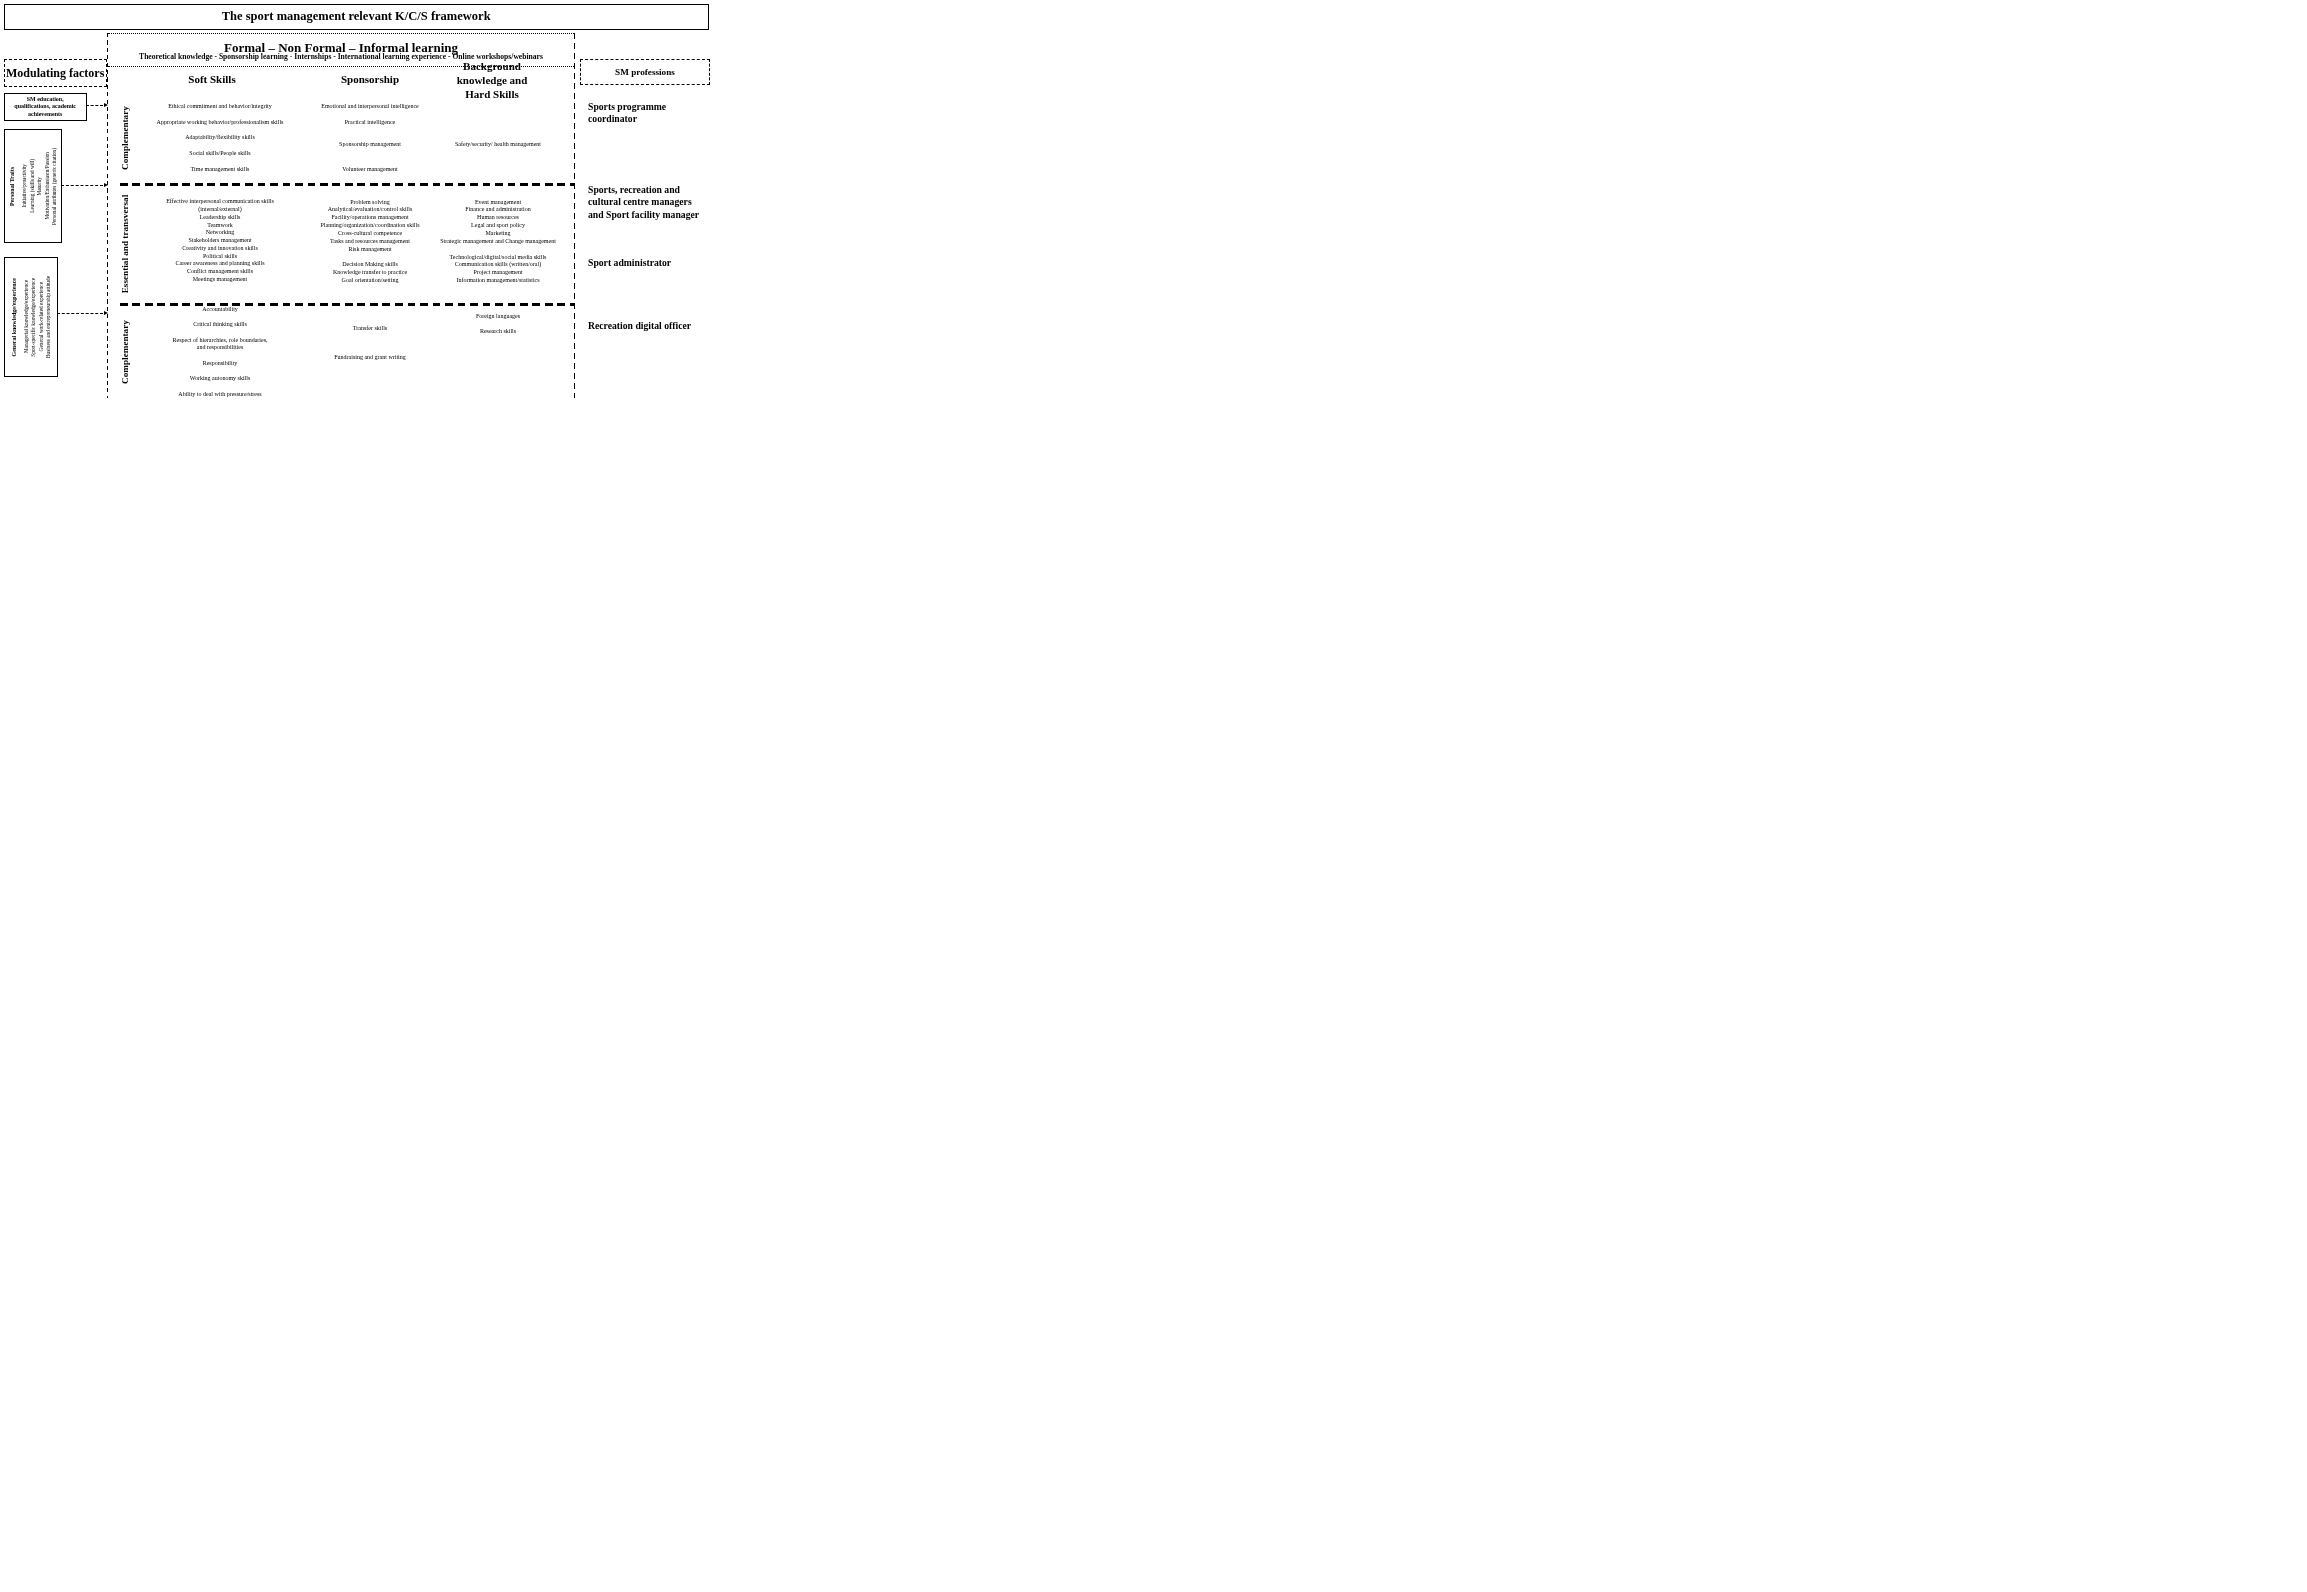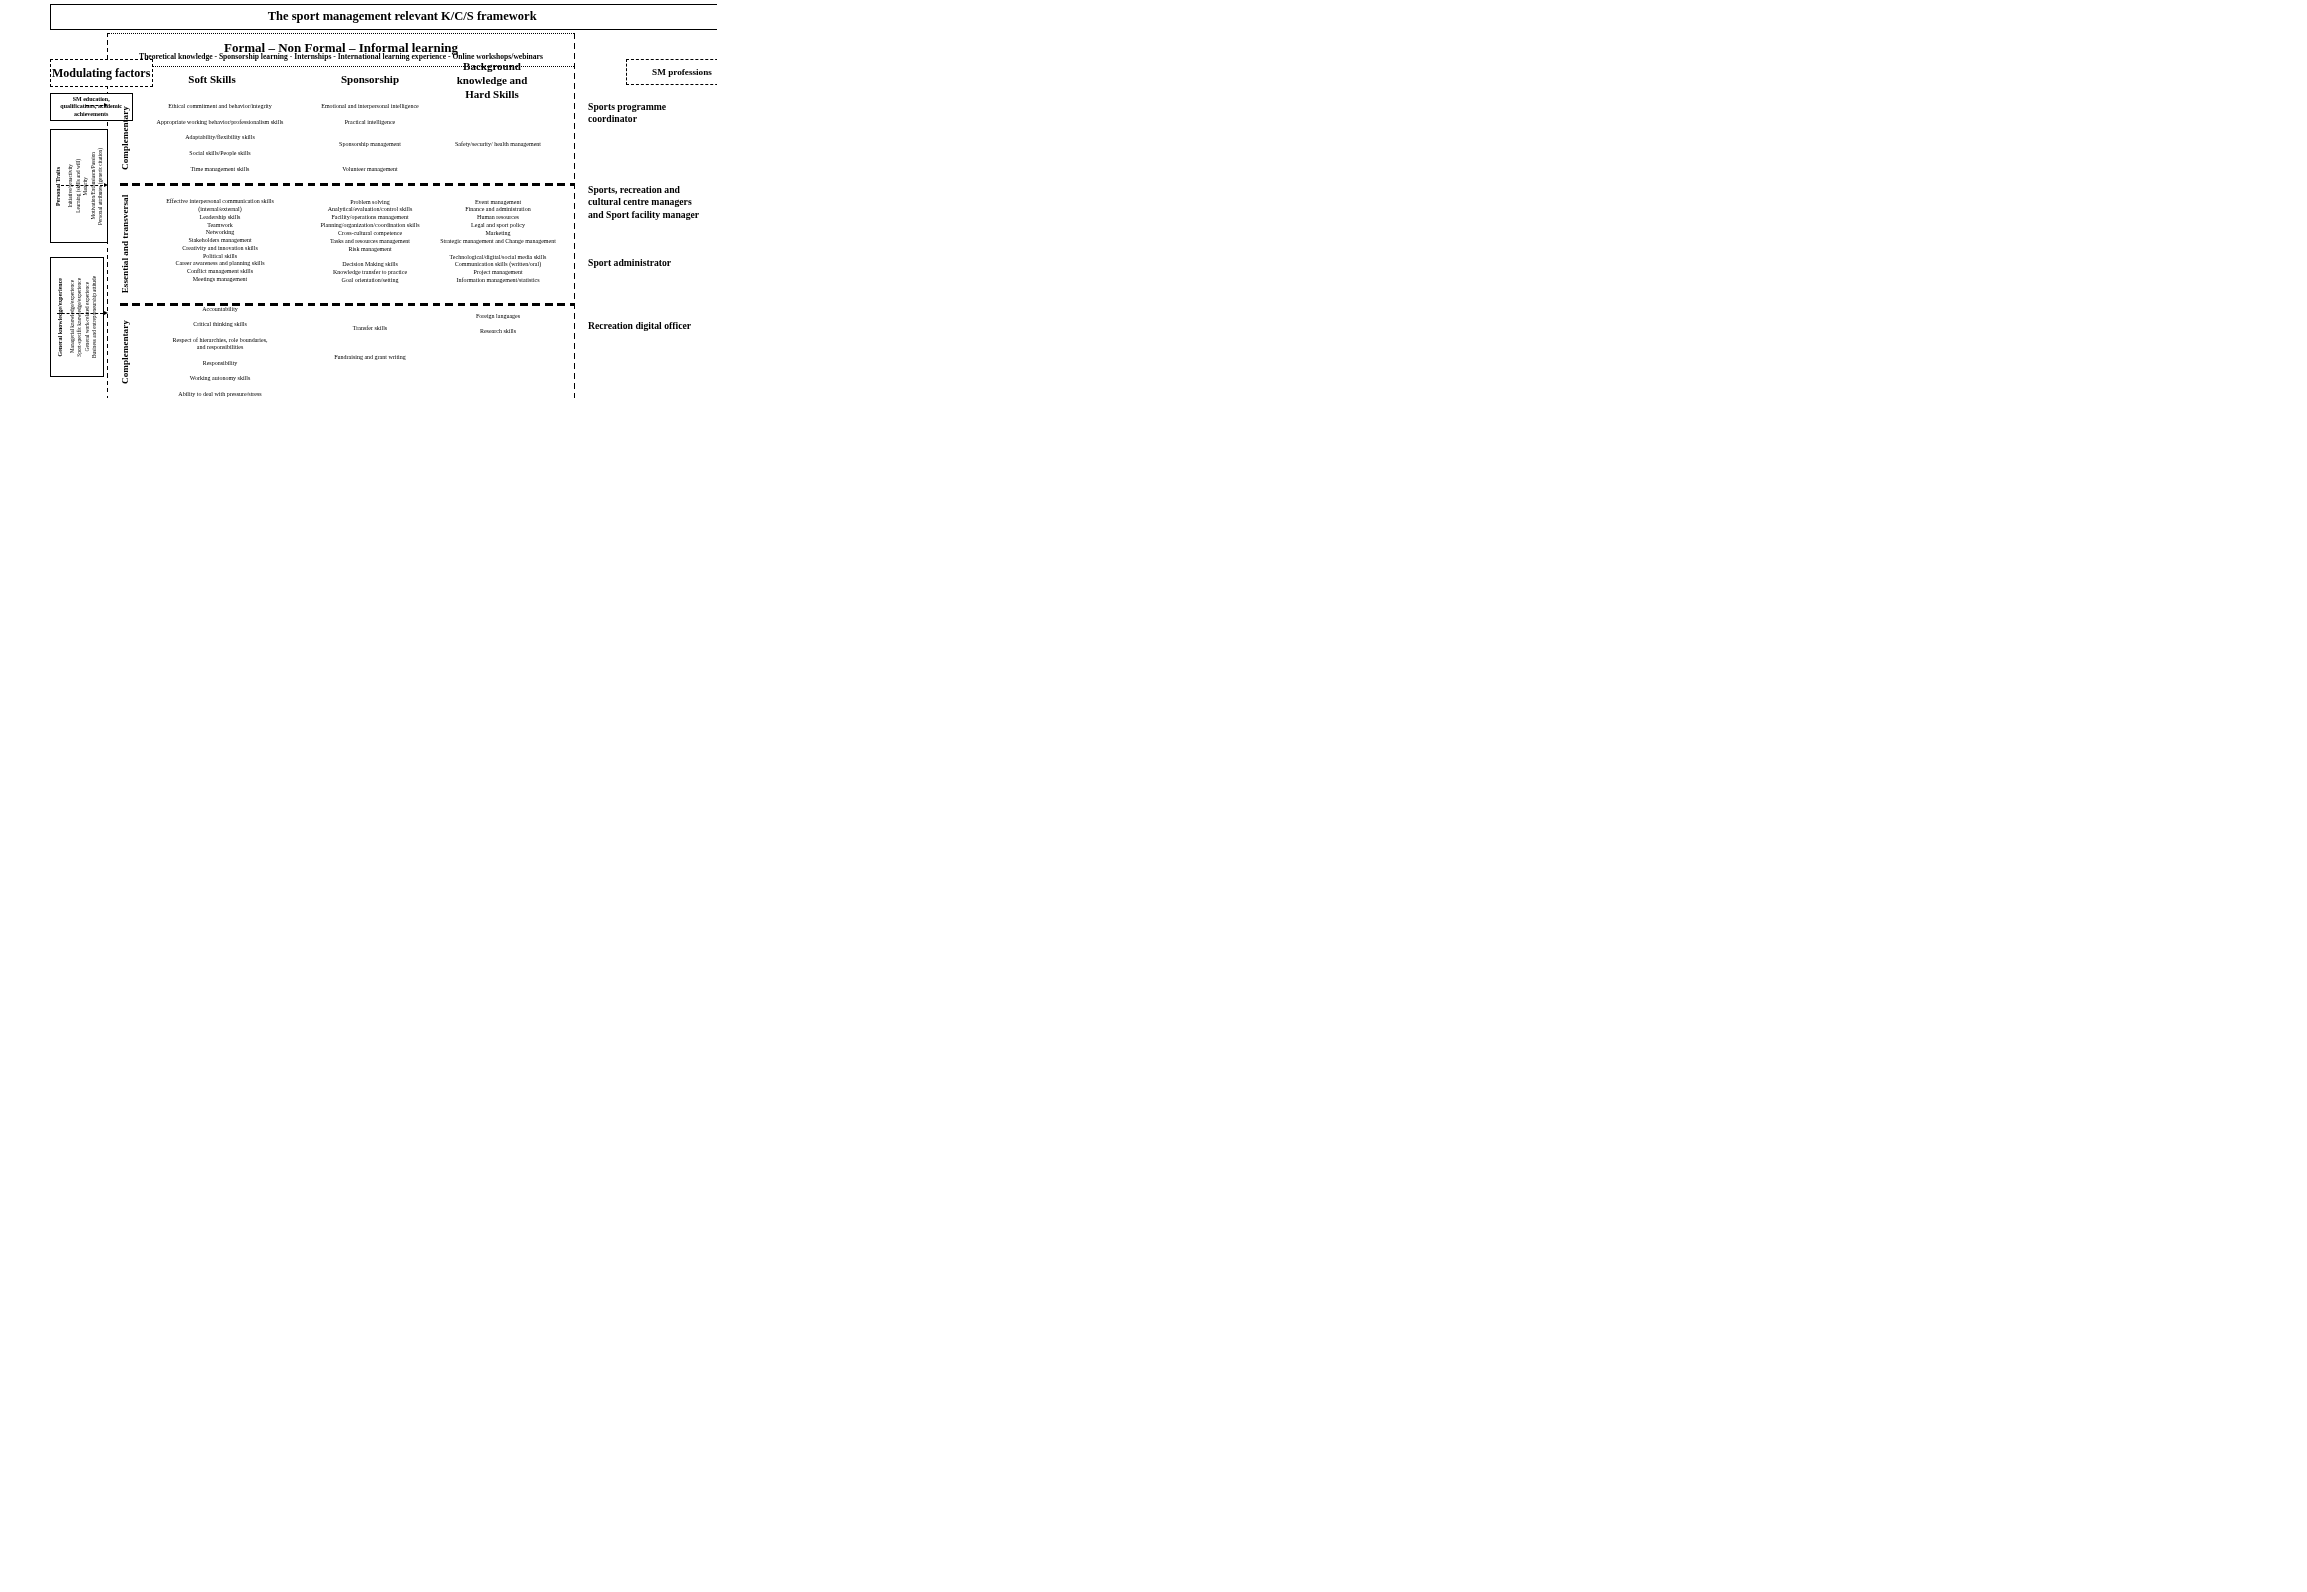--- a/index.html
+++ b/index.html
@@ -1,25 +1,25 @@
 <!DOCTYPE html>
 <html style="font-size:7.4px"><head>
 <meta charset="utf-8">
 <style>
   html,body{margin:0;padding:0;background:#fff;}
   .canvas{
     position:relative;width:717px;height:398px;background:#fff;
     font-family:"Liberation Serif","DejaVu Serif",serif;color:#000;overflow:hidden;
   }
   
-  .box{position:absolute;box-sizing:border-box;display:flex;align-items:center;justify-content:center;text-align:center;background:#fff;margin-left:46px;}
+  .box{position:absolute;box-sizing:border-box;display:flex;align-items:center;justify-content:center;text-align:center;background:#fff;}
   .title-box{left:3.7px;top:3.7px;width:705px;height:26px;border:0.9px solid #000;border-top-width:1.8px;border-bottom-width:1.8px;}
   .title-box .t{font-size:12.5px;font-weight:bold;}
   .mod-box{left:3.7px;top:59px;width:103px;height:28px;border:0.9px dashed #000;font-size:12px;font-weight:bold;}
-  .smp-box{left:580px;top:59px;width:112px;height:26px;border:1.2px dashed #000;font-size:9.2px;font-weight:bold;}
+  .smp-box{left:580px;top:59px;width:130px;height:26px;border:1.2px dashed #000;font-size:9.2px;font-weight:bold;}
   .edu-box{left:3.7px;top:93px;width:83px;height:28px;border:1.2px solid #000;font-size:6px;font-weight:bold;line-height:1.25;padding:0.9px 3.7px;}
   .pt-box{left:3.7px;top:129px;width:58px;height:114px;border:1.2px solid #000;flex-direction:row;gap:1.4px;}
   .gk-box{left:3.7px;top:257px;width:54px;height:120px;border:1.2px solid #000;flex-direction:row;gap:1.4px;}
   
   .rot{writing-mode:vertical-rl;transform:rotate(180deg);white-space:nowrap;}
   .vt{font-weight:bold;font-size:6px;margin-left:0.9px;margin-right:4.6px;}
   .vi{font-size:5.3px;}
   
   .vline{position:absolute;width:0.9px;top:33px;height:365px;}
   .vdl{left:107px;background:repeating-linear-gradient(180deg,#000 0 4.2px,transparent 4.2px 7.4px);}

